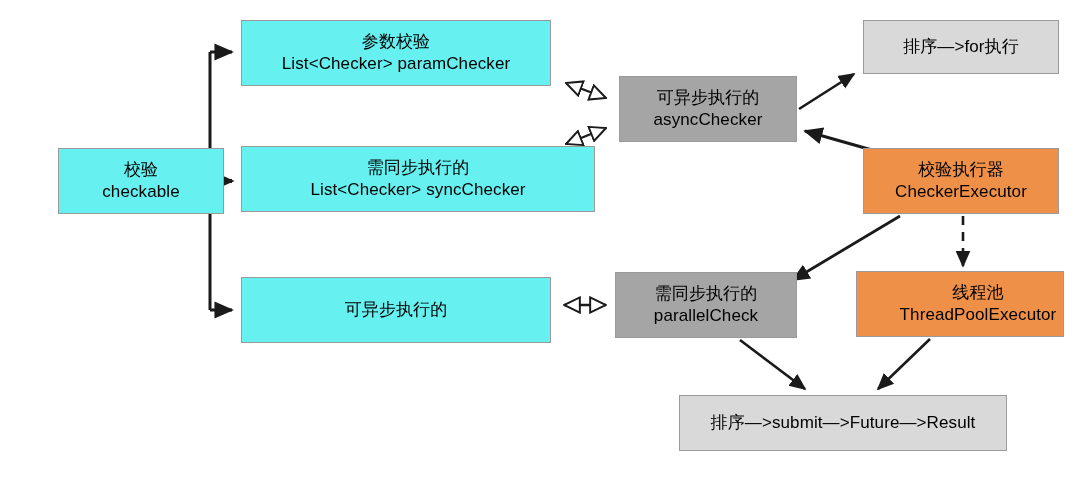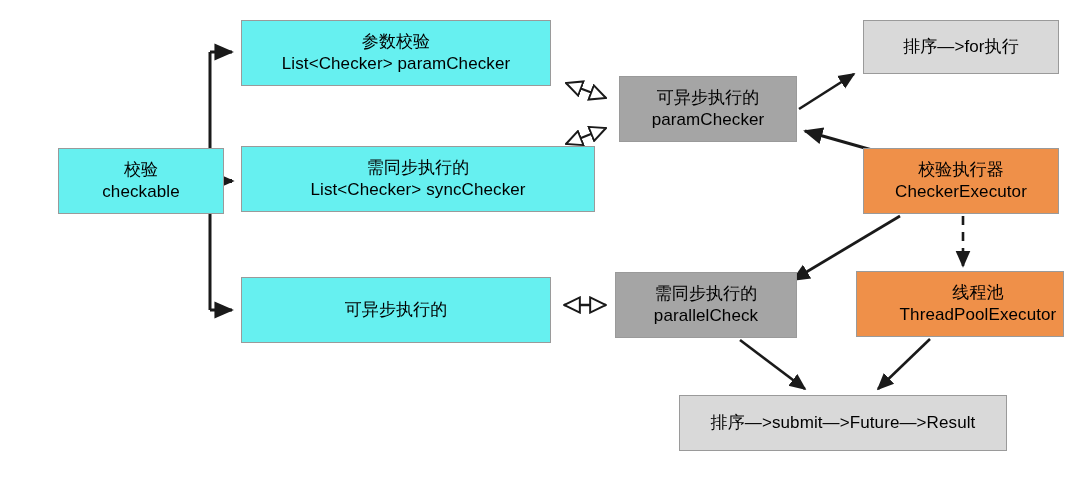--- a/index.html
+++ b/index.html
@@ -114,21 +114,21 @@
     <span class="line1">需同步执行的</span>
     <span class="line2">List&lt;Checker&gt; syncChecker</span>
   </div>
 
   <div class="node fill-cyan" id="n-async">
     <span class="line1">可异步执行的</span>
   </div>
 
   <div class="node fill-gray" id="n-serial">
     <span class="line1">可异步执行的</span>
-    <span class="line2">paramChecker</span>
+    <span class="line2">asyncChecker</span>
   </div>
 
   <div class="node fill-gray" id="n-parallel">
     <span class="line1">需同步执行的</span>
     <span class="line2">parallelCheck</span>
   </div>
 
   <div class="node fill-lgray one-line" id="n-forexec">
     <span class="line1">排序—&gt;for执行</span>
 

